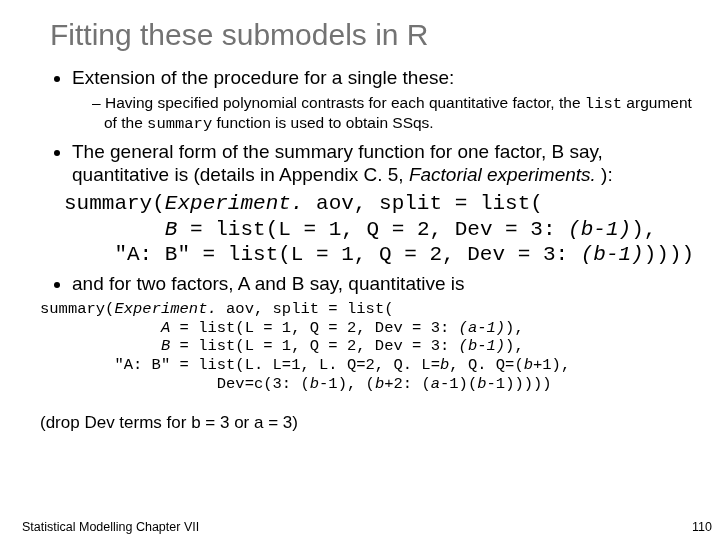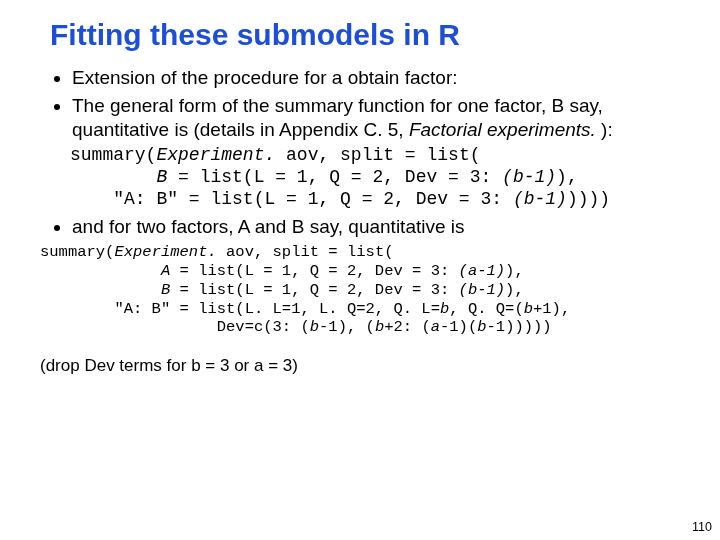--- a/index.html
+++ b/index.html
@@ -1,38 +1,41 @@
 <!DOCTYPE html>
 <html><head>
   <meta charset="utf-8">
   <style>
     * { margin: 0; padding: 0; box-sizing: border-box; }
     body { width: 720px; height: 540px; background: #fff; font-family: Arial, Helvetica, sans-serif; color: #000; position: relative; padding: 18px 28px 6px 50px; }
-    .title { color: #1d4ed8; font-size: 30px; font-weight: 700; margin-bottom: 14px; }
+    .title { color: #737373; font-size: 30px; font-weight: 400; margin-bottom: 14px; }
     ul.top { list-style: disc; padding-left: 22px; }
     ul.top > li { font-size: 19px; line-height: 1.25; margin-bottom: 4px; }
     ul.sub { list-style: none; padding-left: 20px; margin-top: 4px; margin-bottom: 6px; }
     ul.sub > li { font-size: 15.5px; line-height: 1.22; text-indent: -12px; padding-left: 12px; }
     ul.sub > li::before { content: "– "; }
-    .code { font-family: "Courier New", Courier, monospace; font-size: 18px; white-space: pre; line-height: 1.22; margin: 4px 0 4px 20px; }
+    .code { font-family: "Courier New", Courier, monospace; font-size: 21px; white-space: pre; line-height: 1.22; margin: 4px 0 4px 14px; }
     .code2 { font-family: "Courier New", Courier, monospace; font-size: 15.5px; white-space: pre; line-height: 1.22; margin: 4px 0 8px -10px; }
     .ital { font-style: italic; }
     .mono { font-family: "Courier New", Courier, monospace; }
     .drop { font-size: 17px; margin-left: -10px; margin-top: 19px; }
     .footer { position: absolute; bottom: 6px; left: 22px; right: 8px; font-size: 12.5px; }
     .page-num { float: right; }
   </style>
 </head>
 <body>
 
 <div class="title">Fitting these submodels in R</div>
 
 <ul class="top">
   <li>
-    <span>Extension of the procedure for a obtain factor:</span>
+    <span>Extension of the procedure for a single these:</span>
+    <ul class="sub">
+      <li><span>Having specified polynomial contrasts for each quantitative factor, the </span><span class="mono">list</span><span> argument of the </span><span class="mono">summary</span><span> function is used to obtain SSqs.</span></li>
+    </ul>
   </li>
   <li><span>The general form of the summary function for one factor, B say, quantitative is (details in Appendix C. 5, </span><span class="ital">Factorial experiments.</span><span> ):</span></li>
 </ul>
 
 <div class="code"><span>summary(</span><span class="ital">Experiment.</span><span> aov, split = list(</span>
 <span>        </span><span class="ital">B</span><span> = list(L = 1, Q = 2, Dev = 3: </span><span class="ital">(b-1)</span><span>),</span>
 <span>    "A: B" = list(L = 1, Q = 2, Dev = 3: </span><span class="ital">(b-1)</span><span>))))</span></div>
 
 <ul class="top">
   <li><span>and for two factors, A and B say, quantitative is</span></li>
@@ -40,14 +43,15 @@
 
 <div class="code2"><span>summary(</span><span class="ital">Experiment.</span><span> aov, split = list(</span>
 <span>             </span><span class="ital">A</span><span> = list(L = 1, Q = 2, Dev = 3: </span><span class="ital">(a-1)</span><span>),</span>
 <span>             </span><span class="ital">B</span><span> = list(L = 1, Q = 2, Dev = 3: </span><span class="ital">(b-1)</span><span>),</span>
 <span>        "A: B" = list(L. L=1, L. Q=2, Q. L=</span><span class="ital">b</span><span>, Q. Q=(</span><span class="ital">b</span><span>+1),</span>
 <span>                   Dev=c(3: (</span><span class="ital">b</span><span>-1), (</span><span class="ital">b</span><span>+2: (</span><span class="ital">a</span><span>-1)(</span><span class="ital">b</span><span>-1)))))</span></div>
 
 <div class="drop">(drop Dev terms for b = 3 or a = 3)</div>
 
 <div class="footer">
+  <span>Statistical Modelling   Chapter VII</span>
   <span class="page-num">110</span>
 </div>
 
 </body></html>

